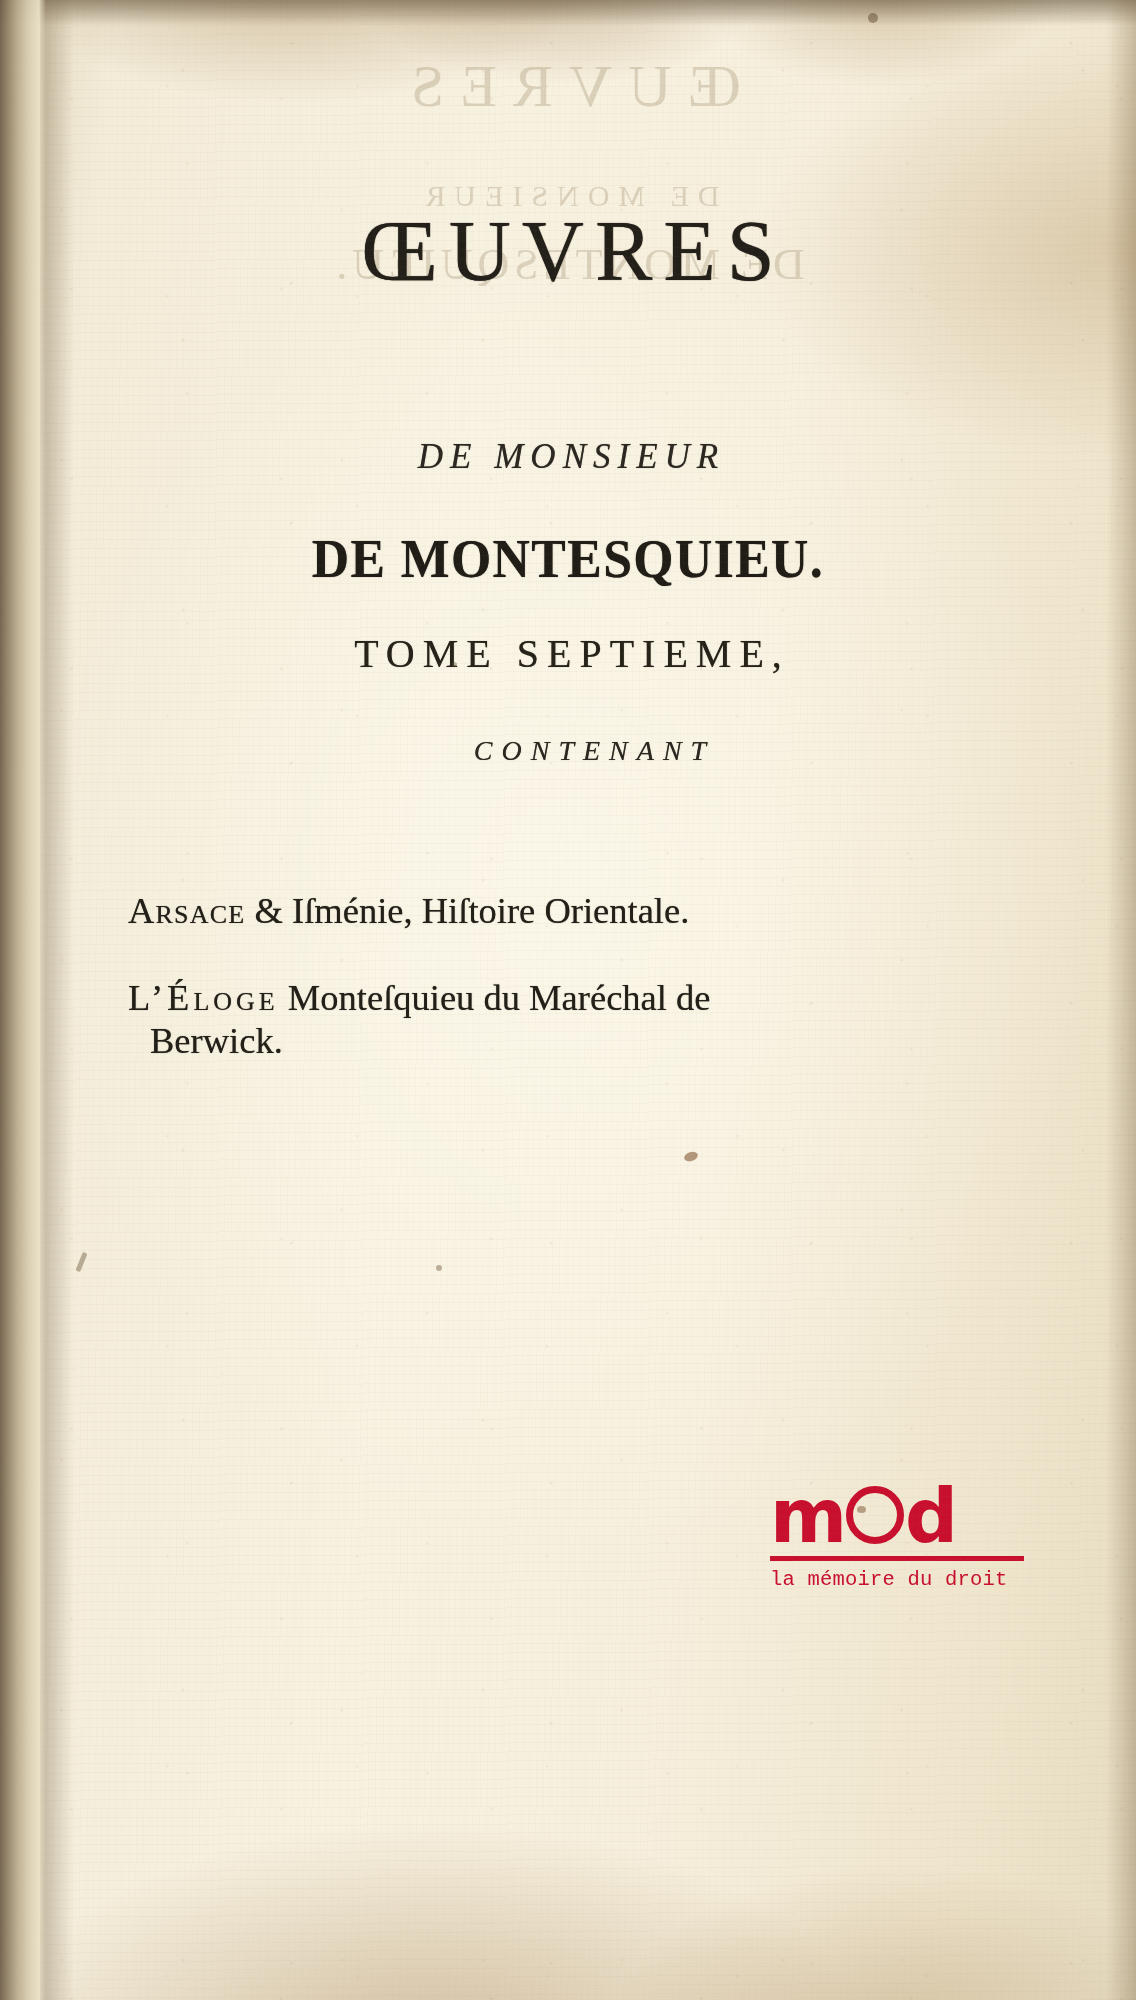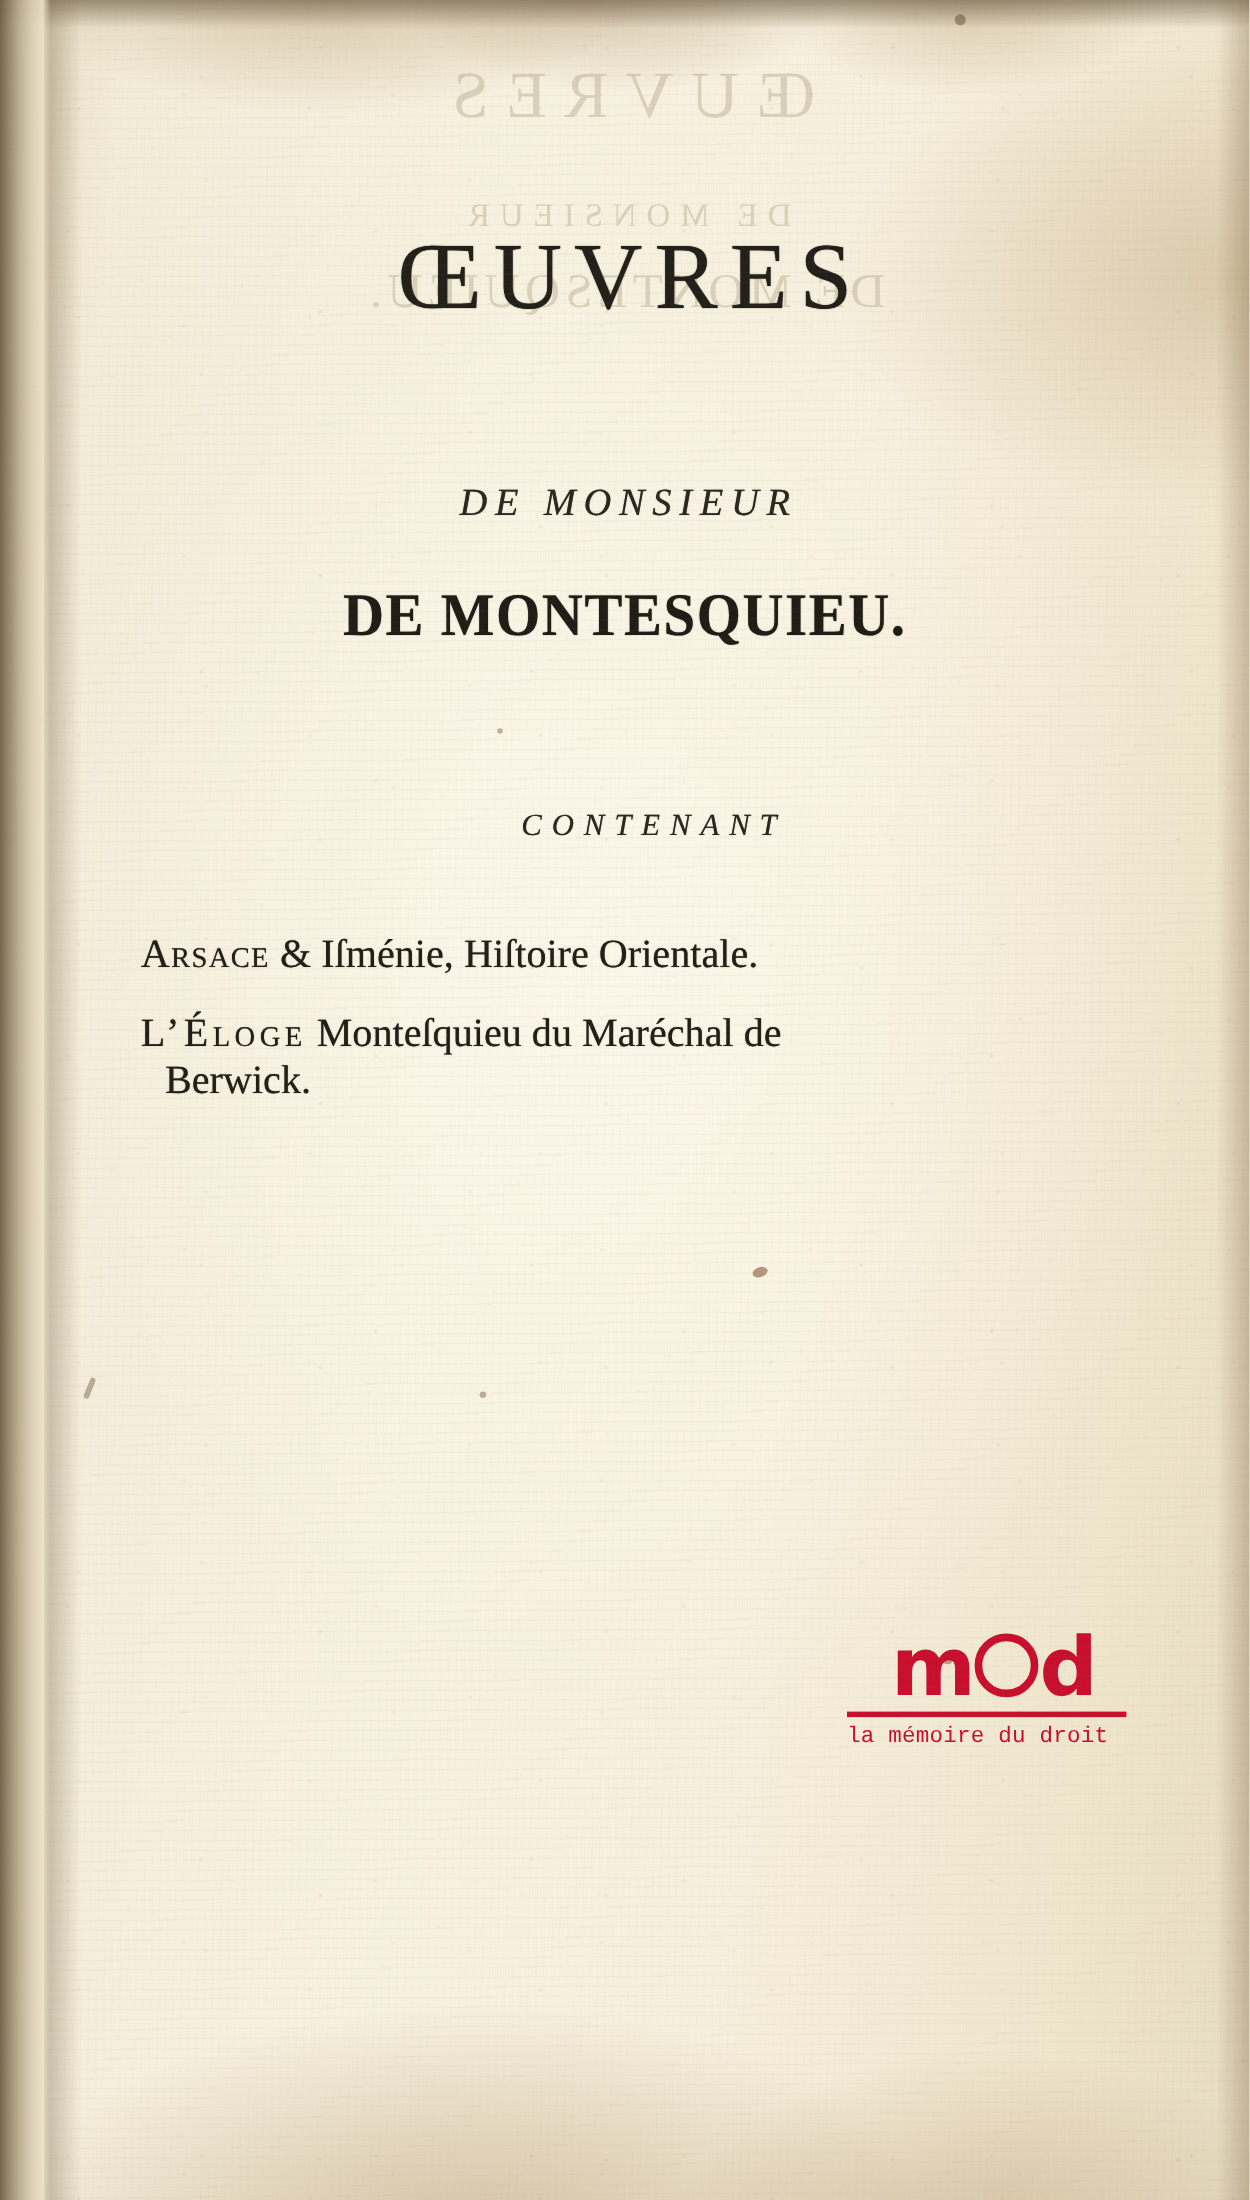--- a/index.html
+++ b/index.html
@@ -119,36 +119,37 @@
   #contents{
     position:absolute;left:128px;top:845px;width:700px;
     color:#221f18;
   }
   .entry{
     font-size:36.5px;line-height:1.18;
     margin-bottom:29px;
     text-align:left;
     text-indent:-22px;padding-left:22px;
     text-shadow:0 0 .85px rgba(34,31,24,.75);
+    margin-top:44px;
   }
   .entry .sc{
     font-variant:small-caps;
     letter-spacing:1.2px;
   }
   .entry .sc.wide{letter-spacing:4px;}
 
   
   #logo{
     position:absolute;left:770px;top:1482px;width:300px;
     text-align:left;
   }
   #logo .mark{
     font-family:"DejaVu Sans",sans-serif;
     font-weight:700;font-size:74px;line-height:.92;
-    color:#c8102e;letter-spacing:-2px;margin-left:40px;
+    color:#c8102e;letter-spacing:-2px;
   }
   #logo .mark .o{
     display:inline-block;border:7px solid #c8102e;border-radius:50%;
     width:44px;height:44px;vertical-align:-2px;margin:0 1px;
   }
   #logo .rule{
     height:5px;background:#c8102e;margin-top:6px;width:254px;
   }
   #logo .tag{
     font-family:Liberation Mono, monospace;
@@ -163,20 +164,21 @@
   <div id="ghost">
     <div class="g1">ŒUVRES</div>
     <div class="g2">DE MONSIEUR</div>
     <div class="g3">DE MONTESQUIEU.</div>
   </div>
 
   <div id="block">
     <div class="ln title">ŒUVRES</div>
     <div class="ln sub1">DE MONSIEUR</div>
     <div class="ln sub2">DE MONTESQUIEU.</div>
+    <div class="ln sub3">TOME SEPTIEME,</div>
     <div class="ln sub4">CONTENANT</div>
 
     <div id="contents">
       <div class="entry">
         <span class="sc">Arsace</span><span> &amp; Iſménie, Hiſtoire Orientale.</span>
       </div>
       <div class="entry">
         <span class="sc wide">L’Éloge</span><span> Monteſquieu du Maréchal de Berwick.</span>
       </div>
     </div>

